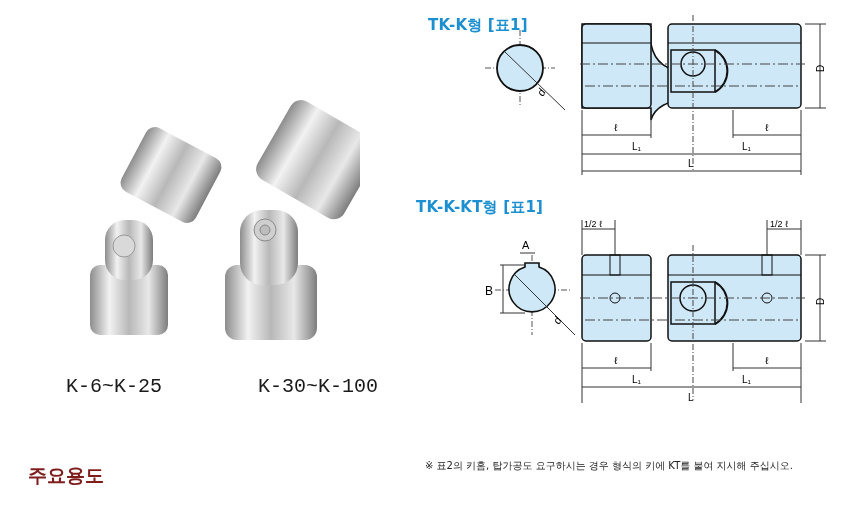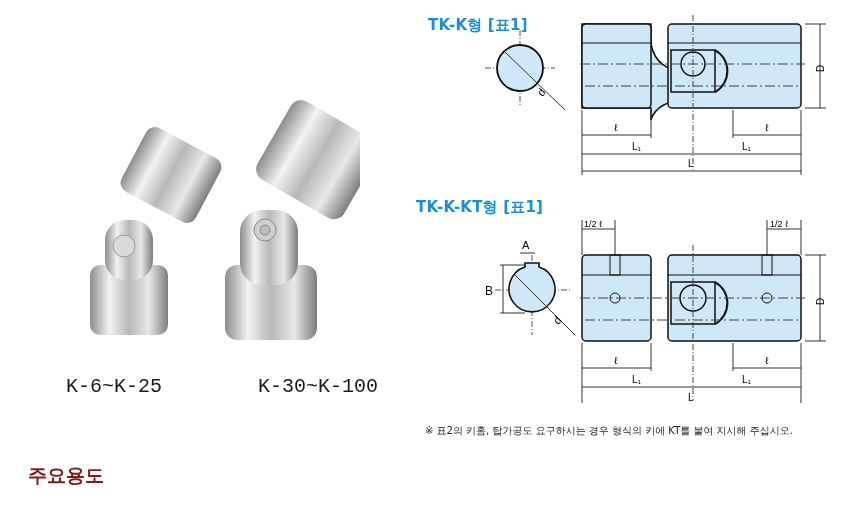--- a/index.html
+++ b/index.html
@@ -1,20 +1,20 @@
 <!DOCTYPE html>
 <html><head>
 <meta charset="utf-8">
 <style>
   html, body { margin:0; padding:0; background:#ffffff; }
   body { width:854px; height:522px; position:relative; overflow:hidden; font-family:"DejaVu Sans", sans-serif; }
   .abs { position:absolute; }
   .title { color:#1b8fd0; font-weight:bold; font-size:15px; letter-spacing:0.2px; }
   .caption { font-family:Liberation Mono, monospace; font-size:20px; color:#1a1a1a; }
-  .note { font-size:10px; color:#222; }
+  .note { font-size:10px; color:#222;margin-top:35px; }
   .usage-label { color:#7f1d1d; font-weight:bold; font-size:19px;font-family:Liberation Serif, serif; }
   .usage-text { font-family:"Liberation Sans", sans-serif; font-size:19px; color:#1a1a1a; line-height:26px; }
   svg text { font-family:"Liberation Sans", sans-serif; }
 </style>
 </head>
 <body>
 
 <div class="abs" style="left:60px;top:90px;width:300px;height:260px;">
   <svg width="300" height="260" viewBox="0 0 300 260">
     <defs>

